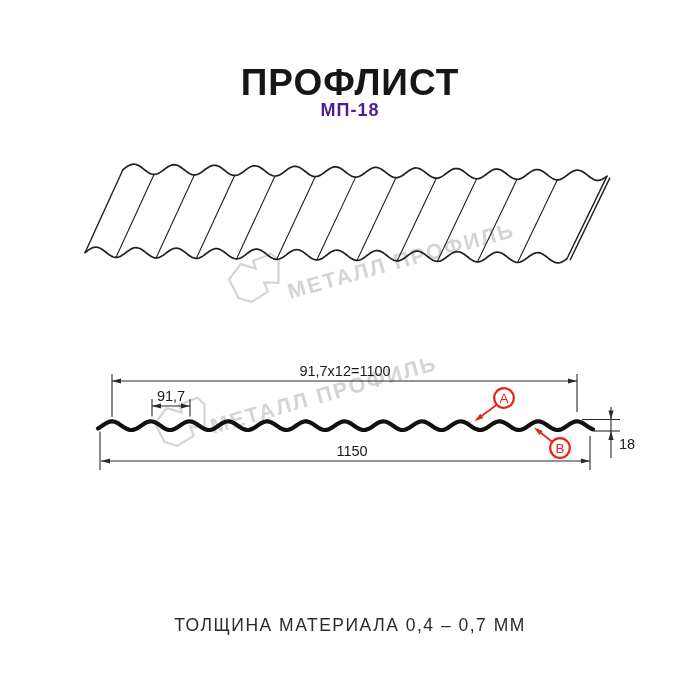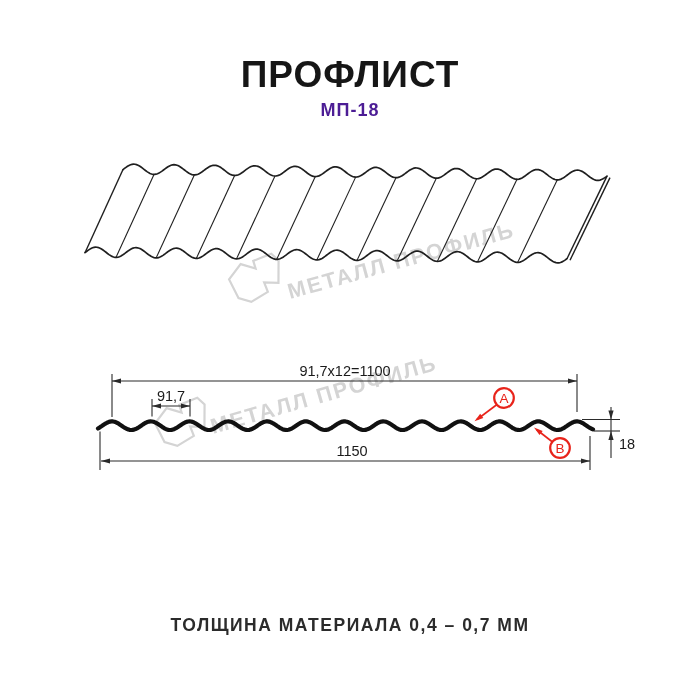--- a/index.html
+++ b/index.html
@@ -1,23 +1,23 @@
 <!DOCTYPE html>
 <html><head>
 <meta charset="utf-8">
 <style>
   html,body{margin:0;padding:0;background:#ffffff;}
   body{width:700px;height:700px;position:relative;overflow:hidden;
        font-family:"Liberation Sans", sans-serif;}
-  .title{position:absolute;top:54px;left:0;width:700px;text-align:center;
+  .title{position:absolute;top:62px;left:0;width:700px;text-align:center;
          font-size:37px;font-weight:800;letter-spacing:1px;color:#161616;}
   .subtitle{position:absolute;top:100px;left:0;width:700px;text-align:center;
             font-size:18px;font-weight:700;letter-spacing:1px;color:#4c1d95;}
   .footer{position:absolute;top:615px;left:0;width:700px;text-align:center;
-          font-size:17.5px;font-weight:700;letter-spacing:1.5px;color:#2b2b2b;}
+          font-size:17.5px;font-weight:400;letter-spacing:1.5px;color:#2b2b2b;}
   svg{position:absolute;left:0;top:0;}
   .dimtext{font-family:"Liberation Sans", sans-serif;font-size:14.5px;fill:#1a1a1a;}
   .wmtext{font-family:"Liberation Sans", sans-serif;font-size:21.5px;font-weight:700;letter-spacing:2px;}
   .marktext{font-family:"Liberation Sans", sans-serif;font-size:13.5px;}
 </style>
 </head>
 <body>
 
 <div class="title">ПРОФЛИСТ</div>
 <div class="subtitle">МП-18</div>

